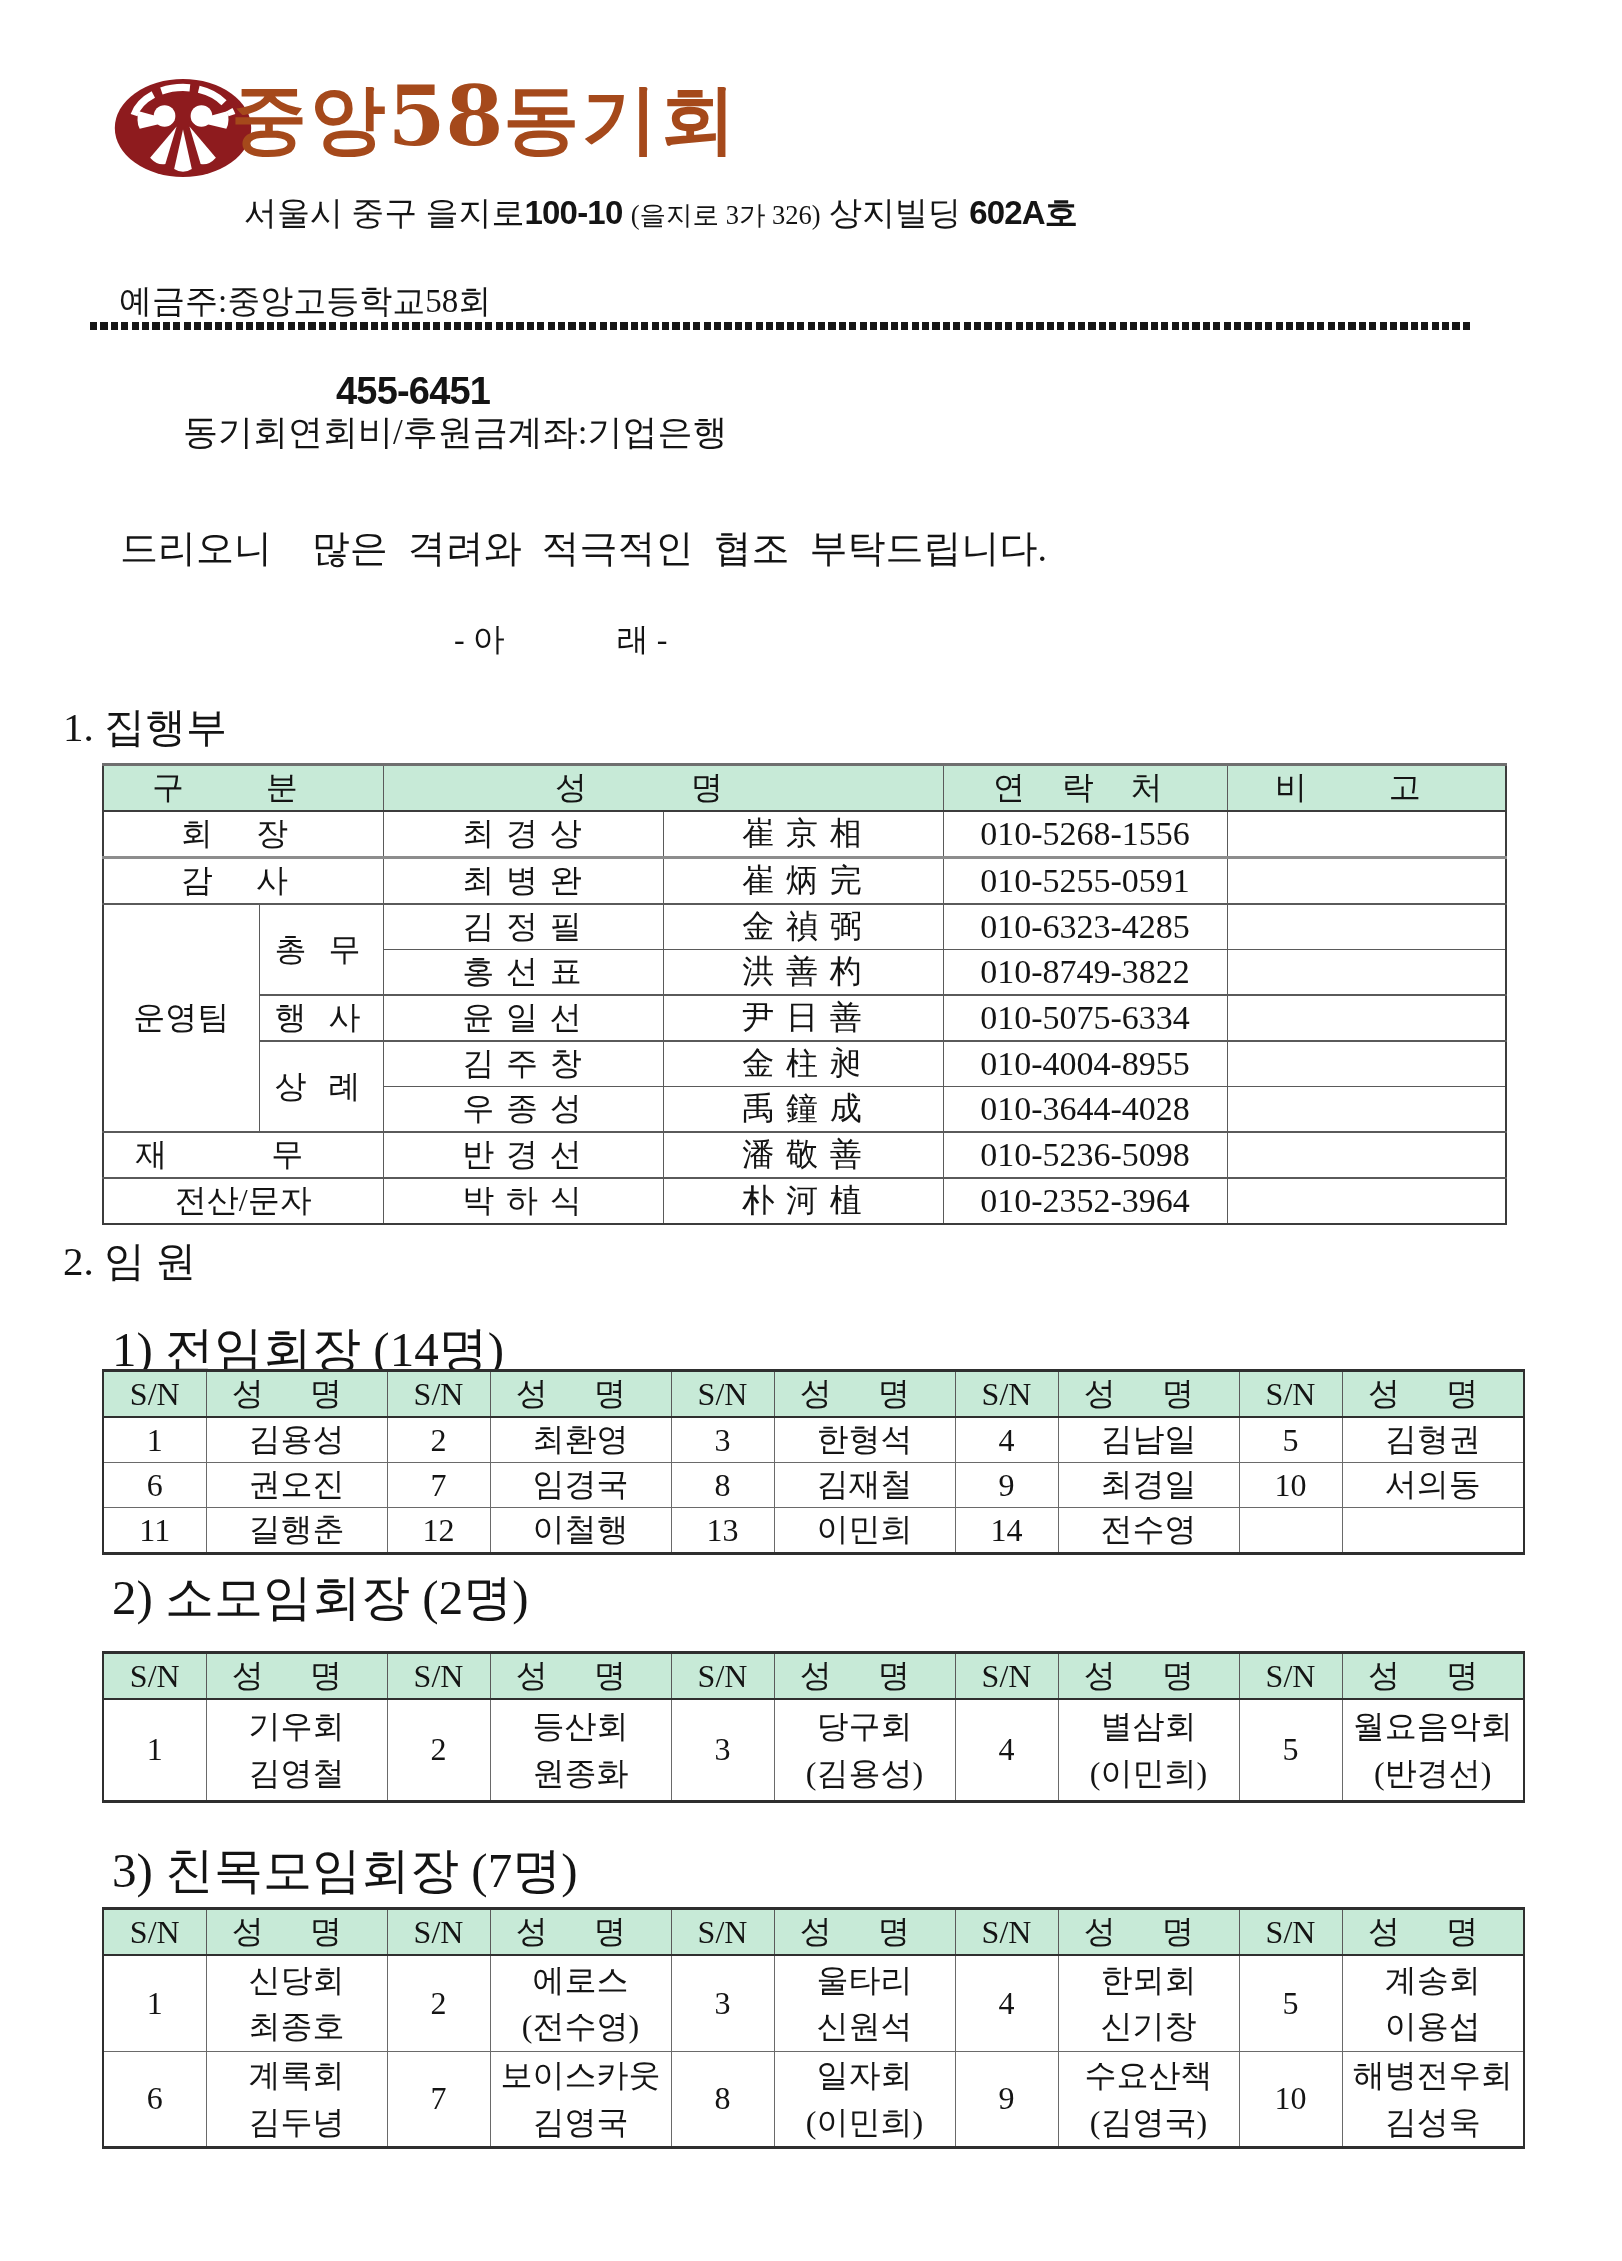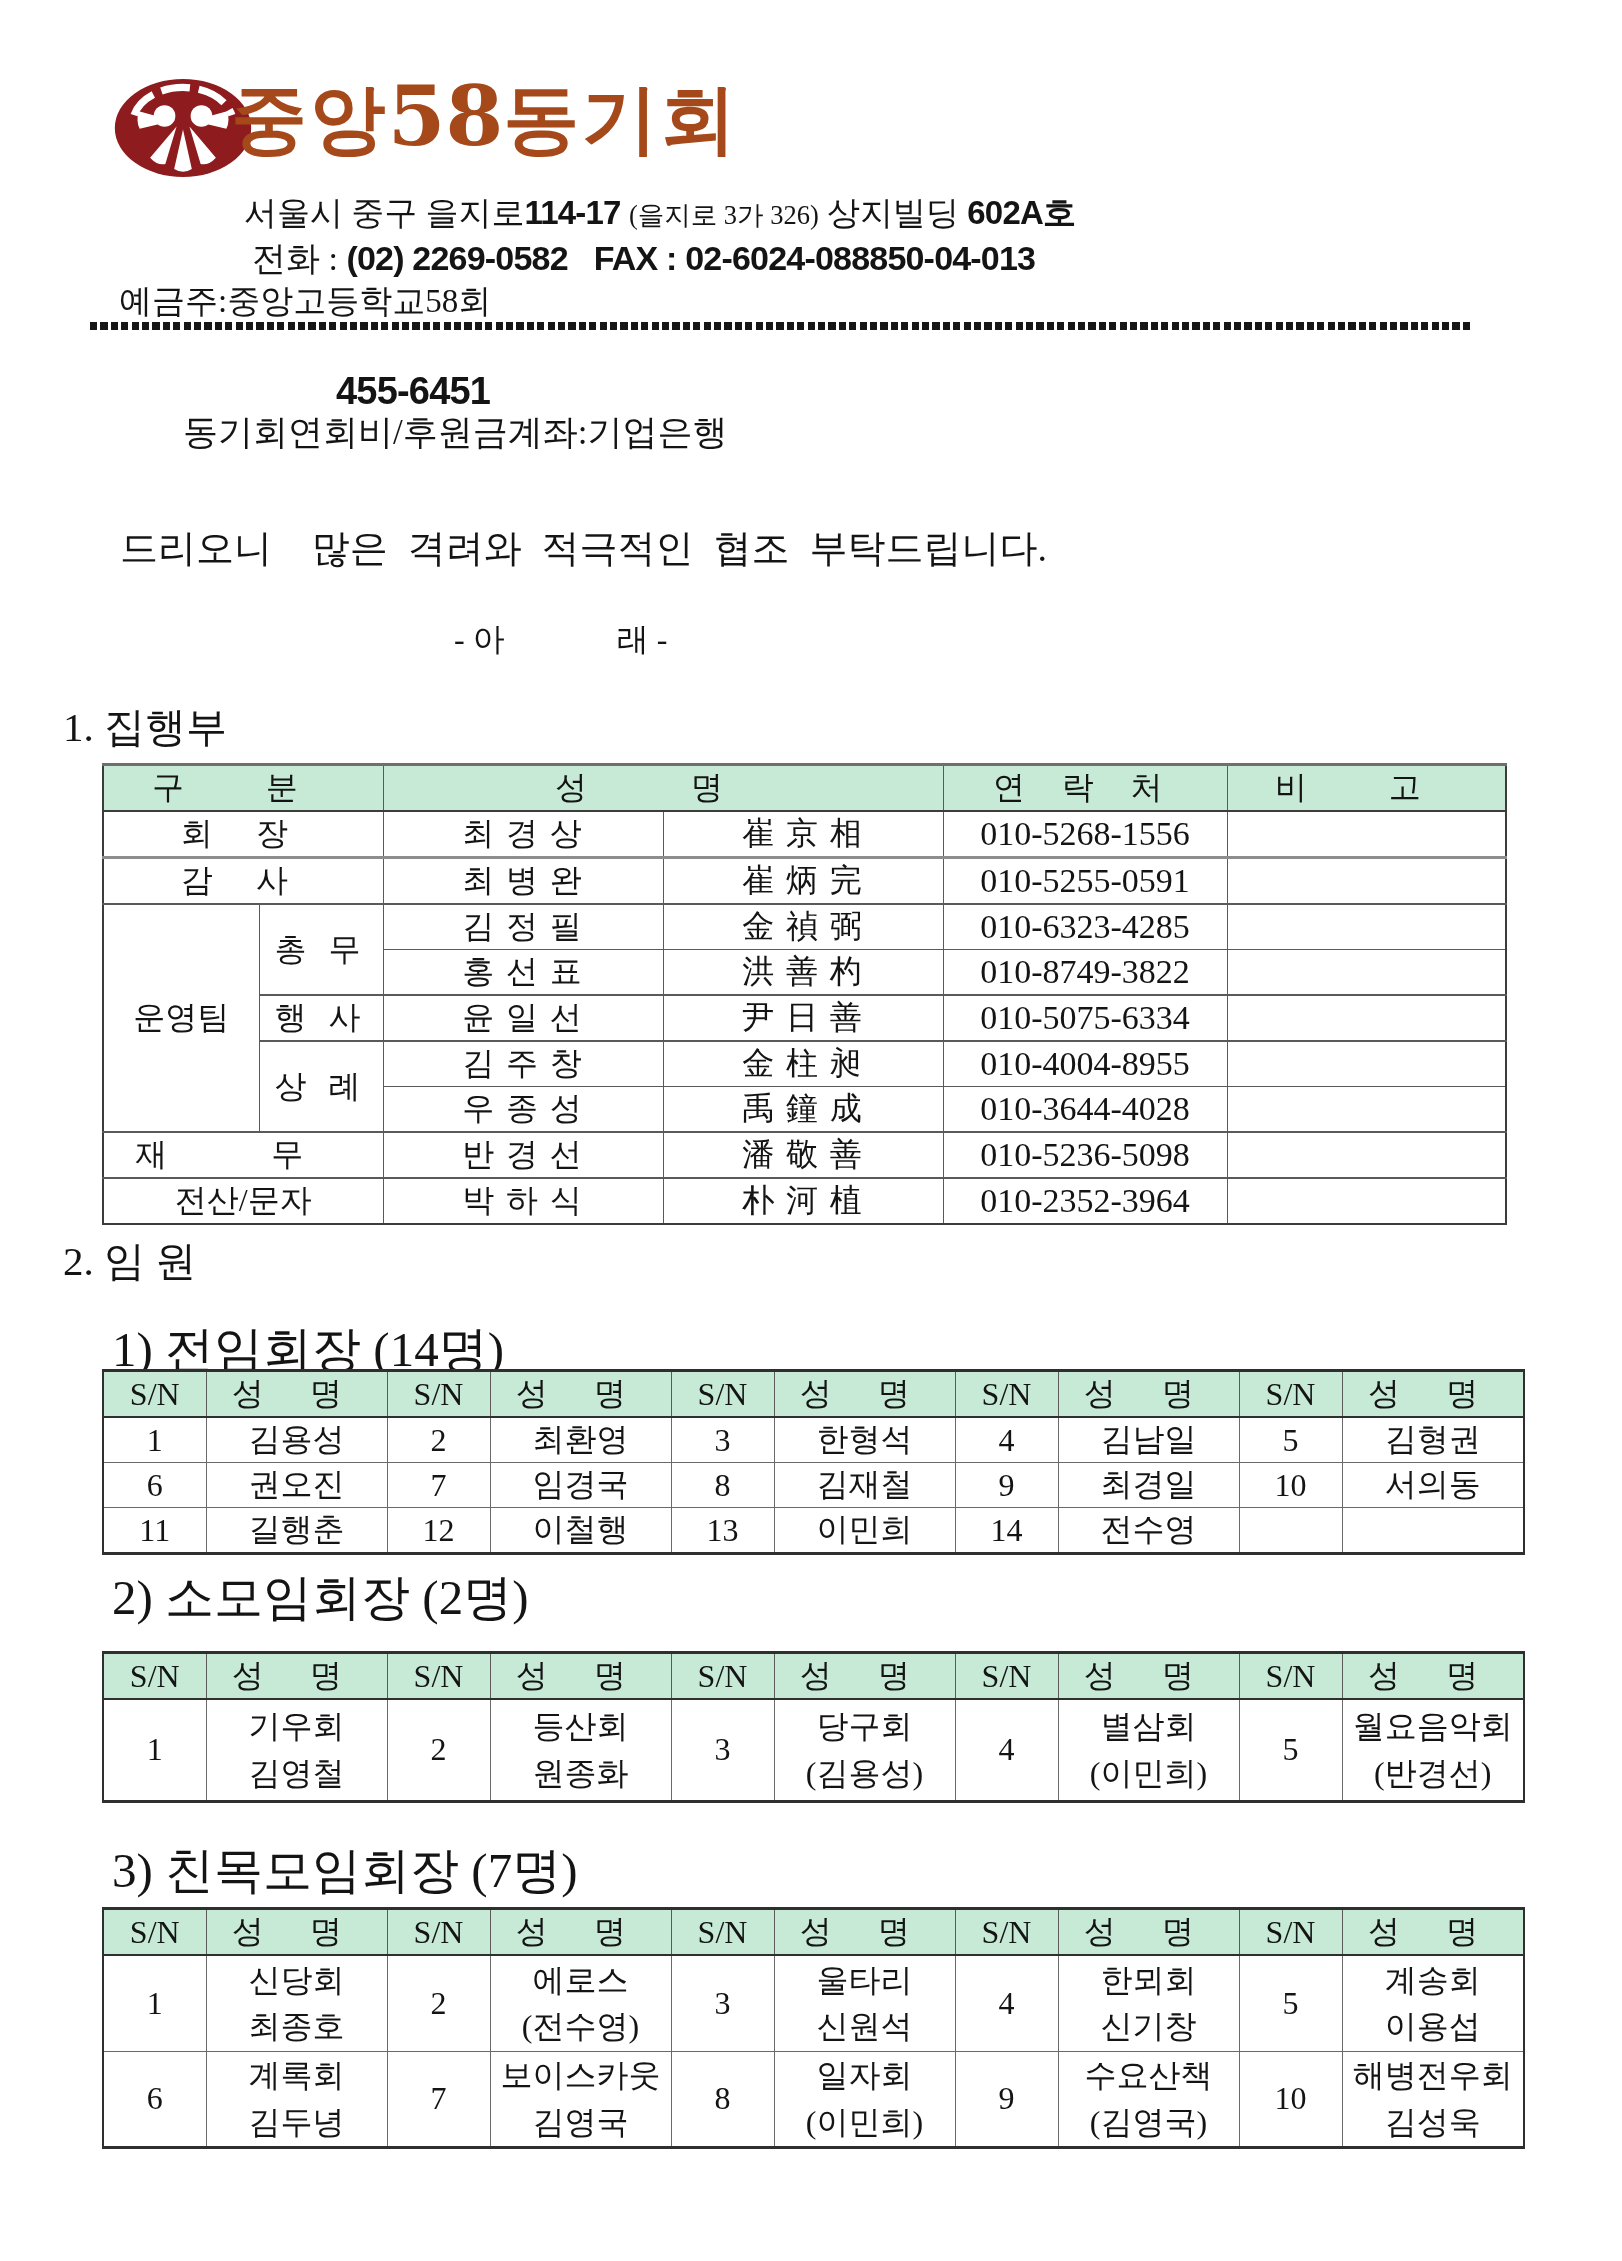--- a/index.html
+++ b/index.html
@@ -86,23 +86,22 @@
         <path d="M94 60 L127 99 Q118 109 108 107 Z"></path>
         <path d="M74 53 L31 41 Q27 53 32 63 Z"></path>
         <path d="M98 53 L141 41 Q145 53 140 63 Z"></path>
       </g>
       <path d="M25 46 A 63 46 0 0 1 147 46" stroke="#ffffff" stroke-width="9" fill="none" stroke-dasharray="36 11"></path>
     </svg>
   </div>
 
   <div class="abs org-title"><span>중앙</span><span class="t58">58</span><span>동기회</span></div>
 
-  <div class="abs addr-line"><span>서울시 중구 을지로</span><span class="num">114-17</span><span> </span><span class="paren">(을지로 3가 326)</span><span> 상지빌딩 </span><span class="num">602A호</span></div>
-
-  <div class="abs phone-line"><span>전화 : </span><span class="num">(02) 2269-0582</span><span class="num">   FAX : </span><span class="num">02-6024-088850-04-013</span></div>
+  <div class="abs addr-line"><span>서울시 중구 을지로</span><span class="num">100-10</span><span> </span><span class="paren">(을지로 3가 326)</span><span> 상지빌딩 </span><span class="num">602A호</span></div>
+
 
   <div class="abs holder-line">예금주:중앙고등학교58회</div>
 
   <div class="abs dash-sep"></div>
 
   <div class="abs acct-num num">455-6451</div>
   <div class="abs acct-line">동기회연회비/후원금계좌:기업은행</div>
   <div class="abs body-line2">드리오니  많은 격려와 적극적인 협조 부탁드립니다.</div>
   <div class="abs below-marker">- 아              래 -</div>
 

